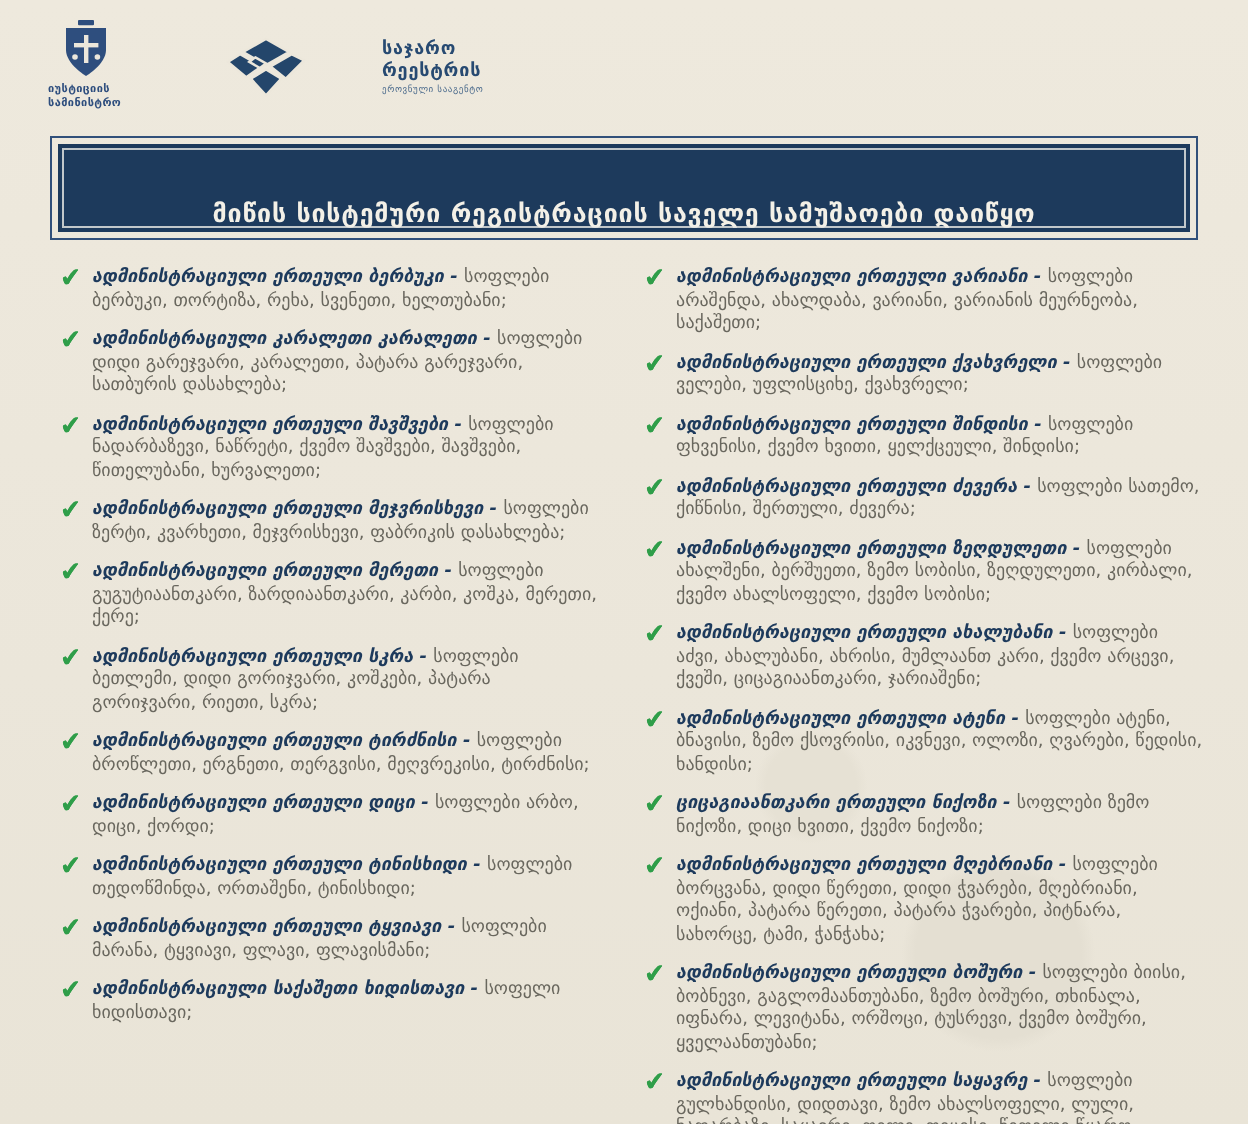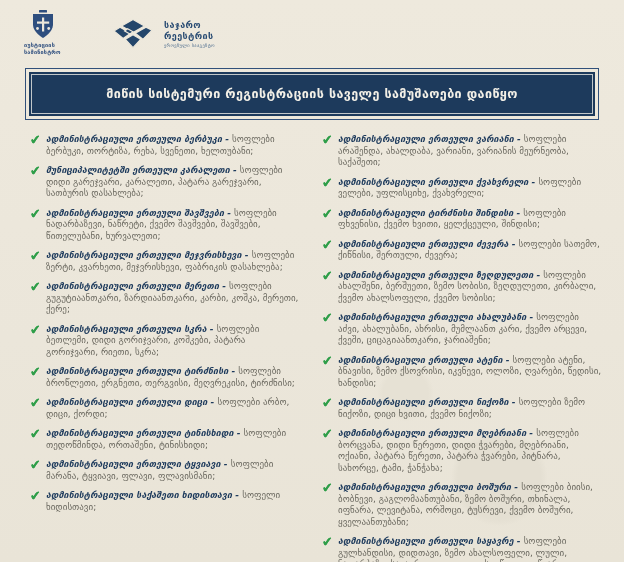--- a/index.html
+++ b/index.html
@@ -7,29 +7,29 @@
   .page{position:relative;width:624px;height:562px;margin:0 auto;overflow:hidden;
         background:#ece7db;
         background-image:radial-gradient(circle at 80% 85%, #e4dfd2 0 6%, transparent 7%),
                          radial-gradient(circle at 65% 70%, #e6e1d4 0 4%, transparent 5%),
                          linear-gradient(180deg,#eee9dd 0%,#ebe6da 60%,#e9e4d7 100%);}
   
   .header{position:absolute;top:10px;left:24px;right:24px;height:54px;display:flex;align-items:flex-start;}
   .moj{display:flex;flex-direction:column;align-items:flex-start;width:62px;}
   .moj svg{margin-left:6px;}
   .moj-cap{margin-top:2px;font-size:5.5px;font-weight:bold;color:#2e4e7e;line-height:1.35;letter-spacing:.2px;}
-  .napr{display:flex;align-items:center;margin-left:24px;margin-top:8px;}
+  .napr{display:flex;align-items:center;margin-left:24px;margin-top:8px;gap:27px;}
   .napr-text{margin-left:8px;}
   .napr-title{font-size:9px;font-weight:bold;color:#274a72;line-height:1.15;letter-spacing:.4px;}
   .napr-sub{font-size:4.5px;color:#4a6a8c;margin-top:2px;letter-spacing:.3px;}
   
   .banner-frame{position:absolute;top:68px;left:25px;right:25px;height:52px;
                 border:1px solid #31507a;padding:3px;box-sizing:border-box;background:transparent;}
   .banner{position:relative;width:100%;height:100%;background:#1d3a5c;box-sizing:border-box;
-          display:flex;flex-direction:row;align-items:center;justify-content:center;}
+          display:flex;flex-direction:column;align-items:center;justify-content:flex-end;}
   .banner::after{content:"";position:absolute;inset:2px;border:1px solid rgba(235,235,230,.8);pointer-events:none;}
   .banner .bl{color:#f3f0e7;font-weight:bold;font-size:12.5px;line-height:1.55;letter-spacing:.4px;white-space:nowrap;}
   
   .cols{position:absolute;top:134px;left:30px;right:16px;display:flex;gap:20px;}
   .col{flex:0 0 auto;}
   .col.left{width:272px;}
   .col.right{width:282px;}
   .item{display:flex;align-items:flex-start;margin-bottom:8px;}
   .check{flex:0 0 16px;color:#2f9e49;font-size:13px;line-height:12px;transform:rotate(-4deg);
          text-shadow:0 0 0 #2f9e49;margin-top:0;}
@@ -85,21 +85,21 @@
   </div>
 
   <div class="cols">
     <div class="col left" id="col-left">
         <div class="item">
           <span class="check">✔</span>
           <p class="txt"><span class="t">ადმინისტრაციული ერთეული ბერბუკი - </span><span class="b">სოფლები ბერბუკი, თორტიზა, რეხა, სვენეთი, ხელთუბანი;</span></p>
         </div>
         <div class="item">
           <span class="check">✔</span>
-          <p class="txt"><span class="t">მუნიციპალიტეტში ერთეული კარალეთი - </span><span class="b">სოფლები დიდი გარეჯვარი, კარალეთი, პატარა გარეჯვარი, სათბურის დასახლება;</span></p>
+          <p class="txt"><span class="t">ადმინისტრაციული კარალეთი კარალეთი - </span><span class="b">სოფლები დიდი გარეჯვარი, კარალეთი, პატარა გარეჯვარი, სათბურის დასახლება;</span></p>
         </div>
         <div class="item">
           <span class="check">✔</span>
           <p class="txt"><span class="t">ადმინისტრაციული ერთეული შავშვები - </span><span class="b">სოფლები ნადარბაზევი, ნაწრეტი, ქვემო შავშვები, შავშვები, წითელუბანი, ხურვალეთი;</span></p>
         </div>
         <div class="item">
           <span class="check">✔</span>
           <p class="txt"><span class="t">ადმინისტრაციული ერთეული მეჯვრისხევი - </span><span class="b">სოფლები ზერტი, კვარხეთი, მეჯვრისხევი, ფაბრიკის დასახლება;</span></p>
         </div>
         <div class="item">
@@ -135,41 +135,41 @@
         <div class="item">
           <span class="check">✔</span>
           <p class="txt"><span class="t">ადმინისტრაციული ერთეული ვარიანი - </span><span class="b">სოფლები არაშენდა, ახალდაბა, ვარიანი, ვარიანის მეურნეობა, საქაშეთი;</span></p>
         </div>
         <div class="item">
           <span class="check">✔</span>
           <p class="txt"><span class="t">ადმინისტრაციული ერთეული ქვახვრელი - </span><span class="b">სოფლები ველები, უფლისციხე, ქვახვრელი;</span></p>
         </div>
         <div class="item">
           <span class="check">✔</span>
-          <p class="txt"><span class="t">ადმინისტრაციული ტირძნისი შინდისი - </span><span class="b">სოფლები ფხვენისი, ქვემო ხვითი, ყელქცეული, შინდისი;</span></p>
+          <p class="txt"><span class="t">ადმინისტრაციული ერთეული შინდისი - </span><span class="b">სოფლები ფხვენისი, ქვემო ხვითი, ყელქცეული, შინდისი;</span></p>
         </div>
         <div class="item">
           <span class="check">✔</span>
           <p class="txt"><span class="t">ადმინისტრაციული ერთეული ძევერა - </span><span class="b">სოფლები სათემო, ქიწნისი, შერთული, ძევერა;</span></p>
         </div>
         <div class="item">
           <span class="check">✔</span>
           <p class="txt"><span class="t">ადმინისტრაციული ერთეული ზეღდულეთი - </span><span class="b">სოფლები ახალშენი, ბერშუეთი, ზემო სობისი, ზეღდულეთი, კირბალი, ქვემო ახალსოფელი, ქვემო სობისი;</span></p>
         </div>
         <div class="item">
           <span class="check">✔</span>
           <p class="txt"><span class="t">ადმინისტრაციული ერთეული ახალუბანი - </span><span class="b">სოფლები აძვი, ახალუბანი, ახრისი, მუმლაანთ კარი, ქვემო არცევი, ქვეში, ციცაგიაანთკარი, ჯარიაშენი;</span></p>
         </div>
         <div class="item">
           <span class="check">✔</span>
           <p class="txt"><span class="t">ადმინისტრაციული ერთეული ატენი - </span><span class="b">სოფლები ატენი, ბნავისი, ზემო ქსოვრისი, იკვნევი, ოლოზი, ღვარები, წედისი, ხანდისი;</span></p>
         </div>
         <div class="item">
           <span class="check">✔</span>
-          <p class="txt"><span class="t">ადმინისტრაციული ერთეული ნიქოზი - </span><span class="b">სოფლები ზემო ნიქოზი, დიცი ხვითი, ქვემო ნიქოზი;</span></p>
+          <p class="txt"><span class="t">ციცაგიაანთკარი ერთეული ნიქოზი - </span><span class="b">სოფლები ზემო ნიქოზი, დიცი ხვითი, ქვემო ნიქოზი;</span></p>
         </div>
         <div class="item">
           <span class="check">✔</span>
           <p class="txt"><span class="t">ადმინისტრაციული ერთეული მღებრიანი - </span><span class="b">სოფლები ბორცვანა, დიდი წერეთი, დიდი ჭვარები, მღებრიანი, ოქიანი, პატარა წერეთი, პატარა ჭვარები, პიტნარა, სახორცე, ტამი, ჭანჭახა;</span></p>
         </div>
         <div class="item">
           <span class="check">✔</span>
           <p class="txt"><span class="t">ადმინისტრაციული ერთეული ბოშური - </span><span class="b">სოფლები ბიისი, ბობნევი, გაგლომაანთუბანი, ზემო ბოშური, თხინალა, იფნარა, ლევიტანა, ორშოცი, ტუსრევი, ქვემო ბოშური, ყველაანთუბანი;</span></p>
         </div>
         <div class="item">

